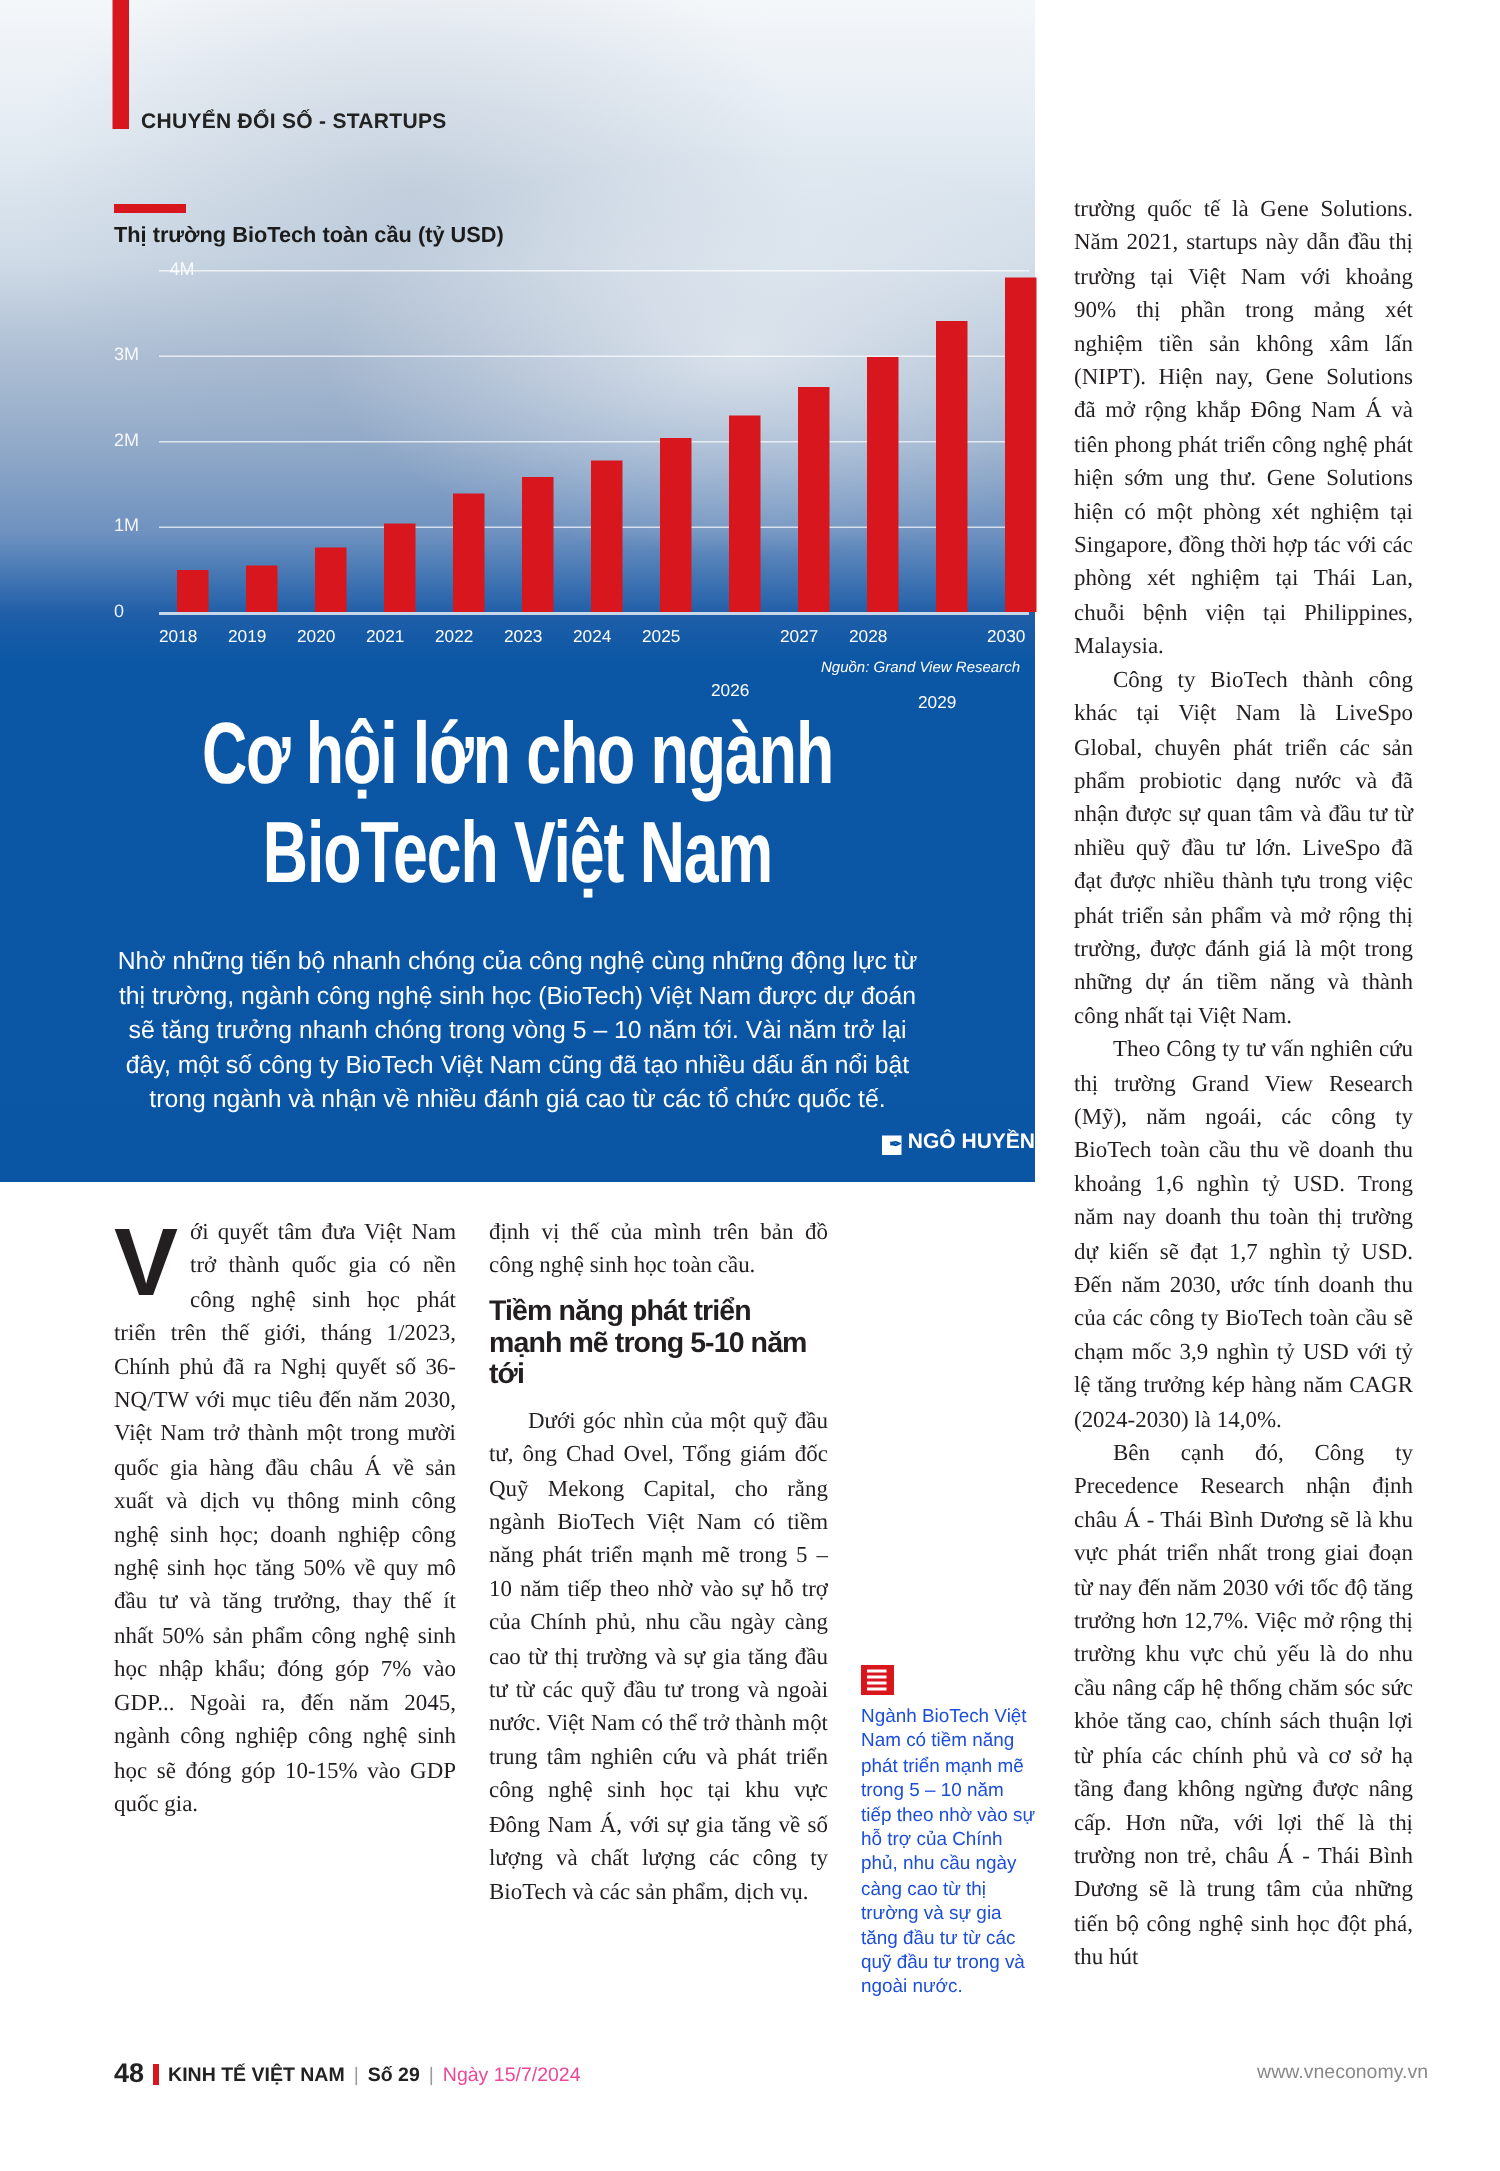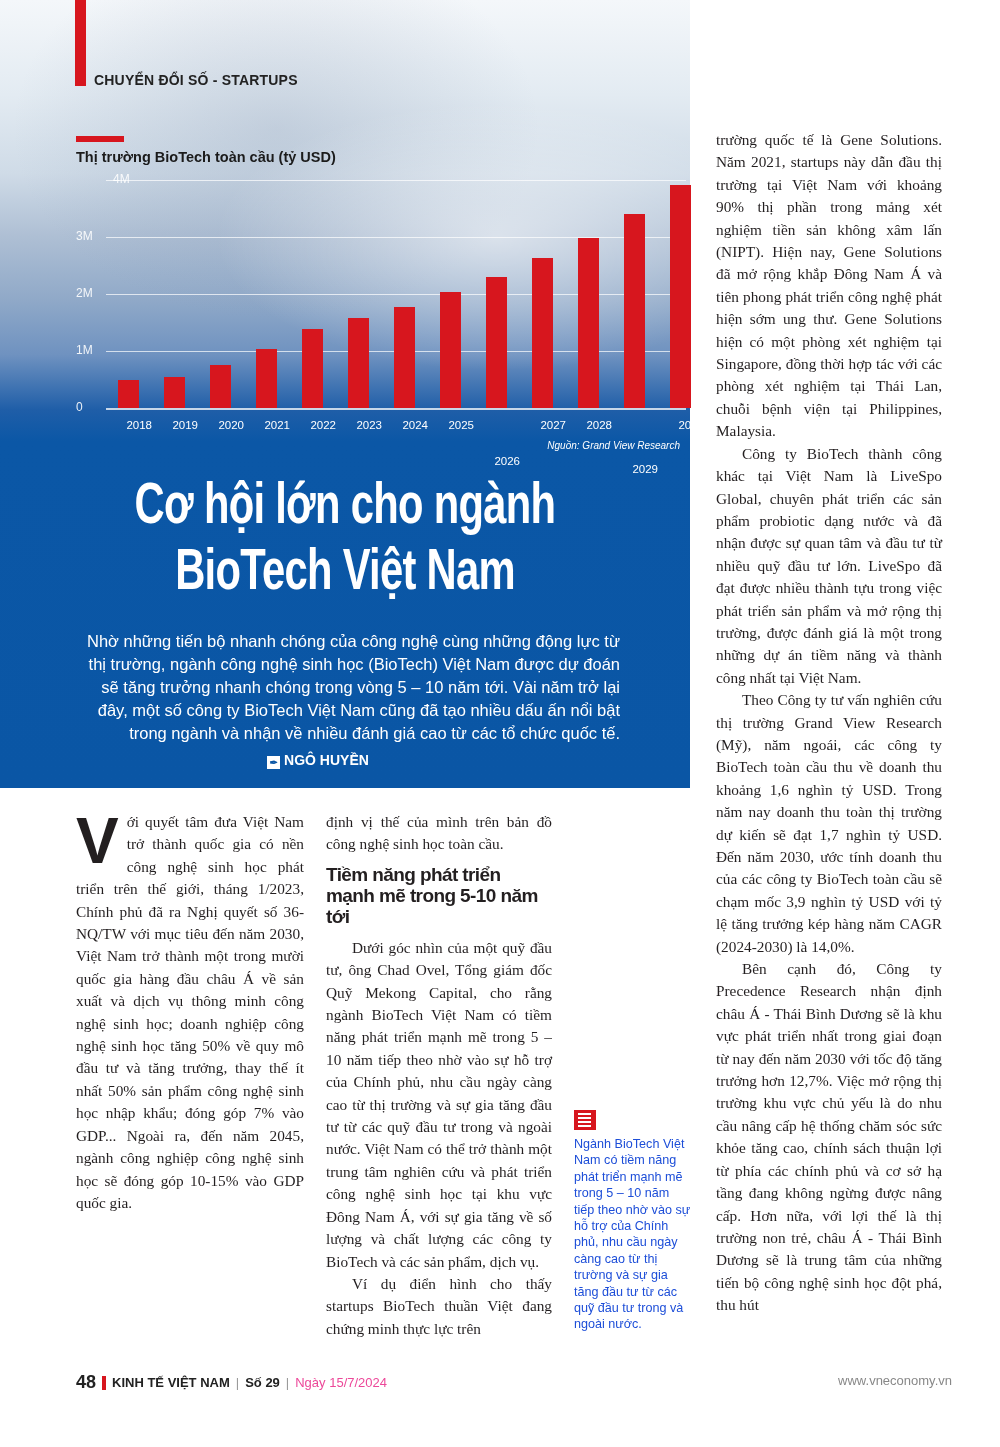--- a/index.html
+++ b/index.html
@@ -10,26 +10,26 @@
     background:radial-gradient(ellipse at 72% 55%,rgba(255,255,255,.55),rgba(255,255,255,0) 40%),radial-gradient(ellipse at 40% 30%,rgba(120,140,170,.25),rgba(0,0,0,0) 45%);}
   .redbar-top{position:absolute;left:75px;top:0;width:11px;height:86px;background:#d7161e;}
   .section{position:absolute;left:94px;top:72px;font:bold 14px "Liberation Sans",sans-serif;color:#222;letter-spacing:.2px;}
   .chart-accent{position:absolute;left:76px;top:136px;width:48px;height:6px;background:#d7161e;}
   .chart-title{position:absolute;left:76px;top:149px;font:bold 14.5px "Liberation Sans",sans-serif;color:#1b1b1b;}
   .plot{position:absolute;left:76px;top:168px;width:610px;height:270px;z-index:2;}
   .gridline{position:absolute;left:30px;right:0;height:1px;background:rgba(255,255,255,.7);}
   .ytick{position:absolute;left:0;width:24px;font:12px "Liberation Sans",sans-serif;color:#fff;opacity:.9;}
   .baseline{position:absolute;left:30px;right:0;height:2px;background:rgba(255,255,255,.75);}
   .bar{position:absolute;width:21px;background:#d7161e;}
-  .xtick{position:absolute;width:46px;text-align:right;font:11.5px "Liberation Sans",sans-serif;color:#fff;}
+  .xtick{position:absolute;width:46px;text-align:left;font:11.5px "Liberation Sans",sans-serif;color:#fff;}
   .source{position:absolute;right:6px;top:272px;font:italic 10px "Liberation Sans",sans-serif;color:#fff;}
   .headline{position:absolute;left:0;width:690px;top:470px;text-align:center;color:#fff;
     font:bold 58px/66px "Liberation Sans Narrow","Liberation Sans",sans-serif;transform:scaleX(.72);transform-origin:center;letter-spacing:-1px;}
-  .lead{position:absolute;left:70px;width:550px;top:630px;text-align:right;color:#fff;font:16.5px/23px "Liberation Sans",sans-serif;}
-  .byline{position:absolute;left:12px;width:612px;top:752px;text-align:center;color:#fff;font:bold 14px "Liberation Sans",sans-serif;}
+  .lead{position:absolute;left:70px;width:550px;top:630px;text-align:center;color:#fff;font:16.5px/23px "Liberation Sans",sans-serif;}
+  .byline{position:absolute;left:0;width:690px;top:752px;text-align:right;color:#fff;font:bold 14px "Liberation Sans",sans-serif;}
   .byline .pen{display:inline-block;width:13px;height:13px;background:#fff;color:#0a56a5;font-size:10px;line-height:13px;vertical-align:-1px;margin-right:4px;}
   .col{position:absolute;font:15.3px/22.4px "Liberation Serif",serif;text-align:justify;color:#231f20;}
   .col p{margin:0;text-indent:26px;}
   .col p.noindent{text-indent:0;}
   .c1{left:76px;top:811px;width:228px;}
   .c2{left:326px;top:811px;width:226px;}
   .c3{left:716px;top:129px;width:226px;}
   .dropcap{float:left;font:bold 64px/52px "Liberation Sans",sans-serif;margin:4px 8px 0 0;color:#231f20;}
   .subhead{font:bold 19px/21px "Liberation Sans",sans-serif;margin:8px 0 10px;letter-spacing:-.6px;text-align:left;}
   .pullquote{position:absolute;left:574px;top:1110px;width:118px;font:12.6px/16.4px "Liberation Sans",sans-serif;color:#1d4ed8;}
@@ -103,21 +103,20 @@
 </div>
 
 <div class="col c1">
   <p class="noindent"><span class="dropcap">V</span><span>ới quyết tâm đưa Việt Nam trở thành quốc gia có nền công nghệ sinh học phát triển trên thế giới, tháng 1/2023, Chính phủ đã ra Nghị quyết số 36-NQ/TW với mục tiêu đến năm 2030, Việt Nam trở thành một trong mười quốc gia hàng đầu châu Á về sản xuất và dịch vụ thông minh công nghệ sinh học; doanh nghiệp công nghệ sinh học tăng 50% về quy mô đầu tư và tăng trưởng, thay thế ít nhất 50% sản phẩm công nghệ sinh học nhập khẩu; đóng góp 7% vào GDP... Ngoài ra, đến năm 2045, ngành công nghiệp công nghệ sinh học sẽ đóng góp 10-15% vào GDP quốc gia.</span></p>
 </div>
 
 <div class="col c2">
   <p class="noindent">định vị thế của mình trên bản đồ công nghệ sinh học toàn cầu.</p>
   <div class="subhead">Tiềm năng phát triển mạnh mẽ trong 5-10 năm tới</div>
   <p>Dưới góc nhìn của một quỹ đầu tư, ông Chad Ovel, Tổng giám đốc Quỹ Mekong Capital, cho rằng ngành BioTech Việt Nam có tiềm năng phát triển mạnh mẽ trong 5 – 10 năm tiếp theo nhờ vào sự hỗ trợ của Chính phủ, nhu cầu ngày càng cao từ thị trường và sự gia tăng đầu tư từ các quỹ đầu tư trong và ngoài nước. Việt Nam có thể trở thành một trung tâm nghiên cứu và phát triển công nghệ sinh học tại khu vực Đông Nam Á, với sự gia tăng về số lượng và chất lượng các công ty BioTech và các sản phẩm, dịch vụ.</p>
-  <p>Ví dụ điển hình cho thấy startups BioTech thuần Việt đang chứng minh thực lực trên</p>
 </div>
 
 <div class="pullquote">
   <div class="pq-icon">
       <i></i>
       <i></i>
       <i></i>
       <i></i>
     </div>
   <div>Ngành BioTech Việt Nam có tiềm năng phát triển mạnh mẽ trong 5 – 10 năm tiếp theo nhờ vào sự hỗ trợ của Chính phủ, nhu cầu ngày càng cao từ thị trường và sự gia tăng đầu tư từ các quỹ đầu tư trong và ngoài nước.</div>

